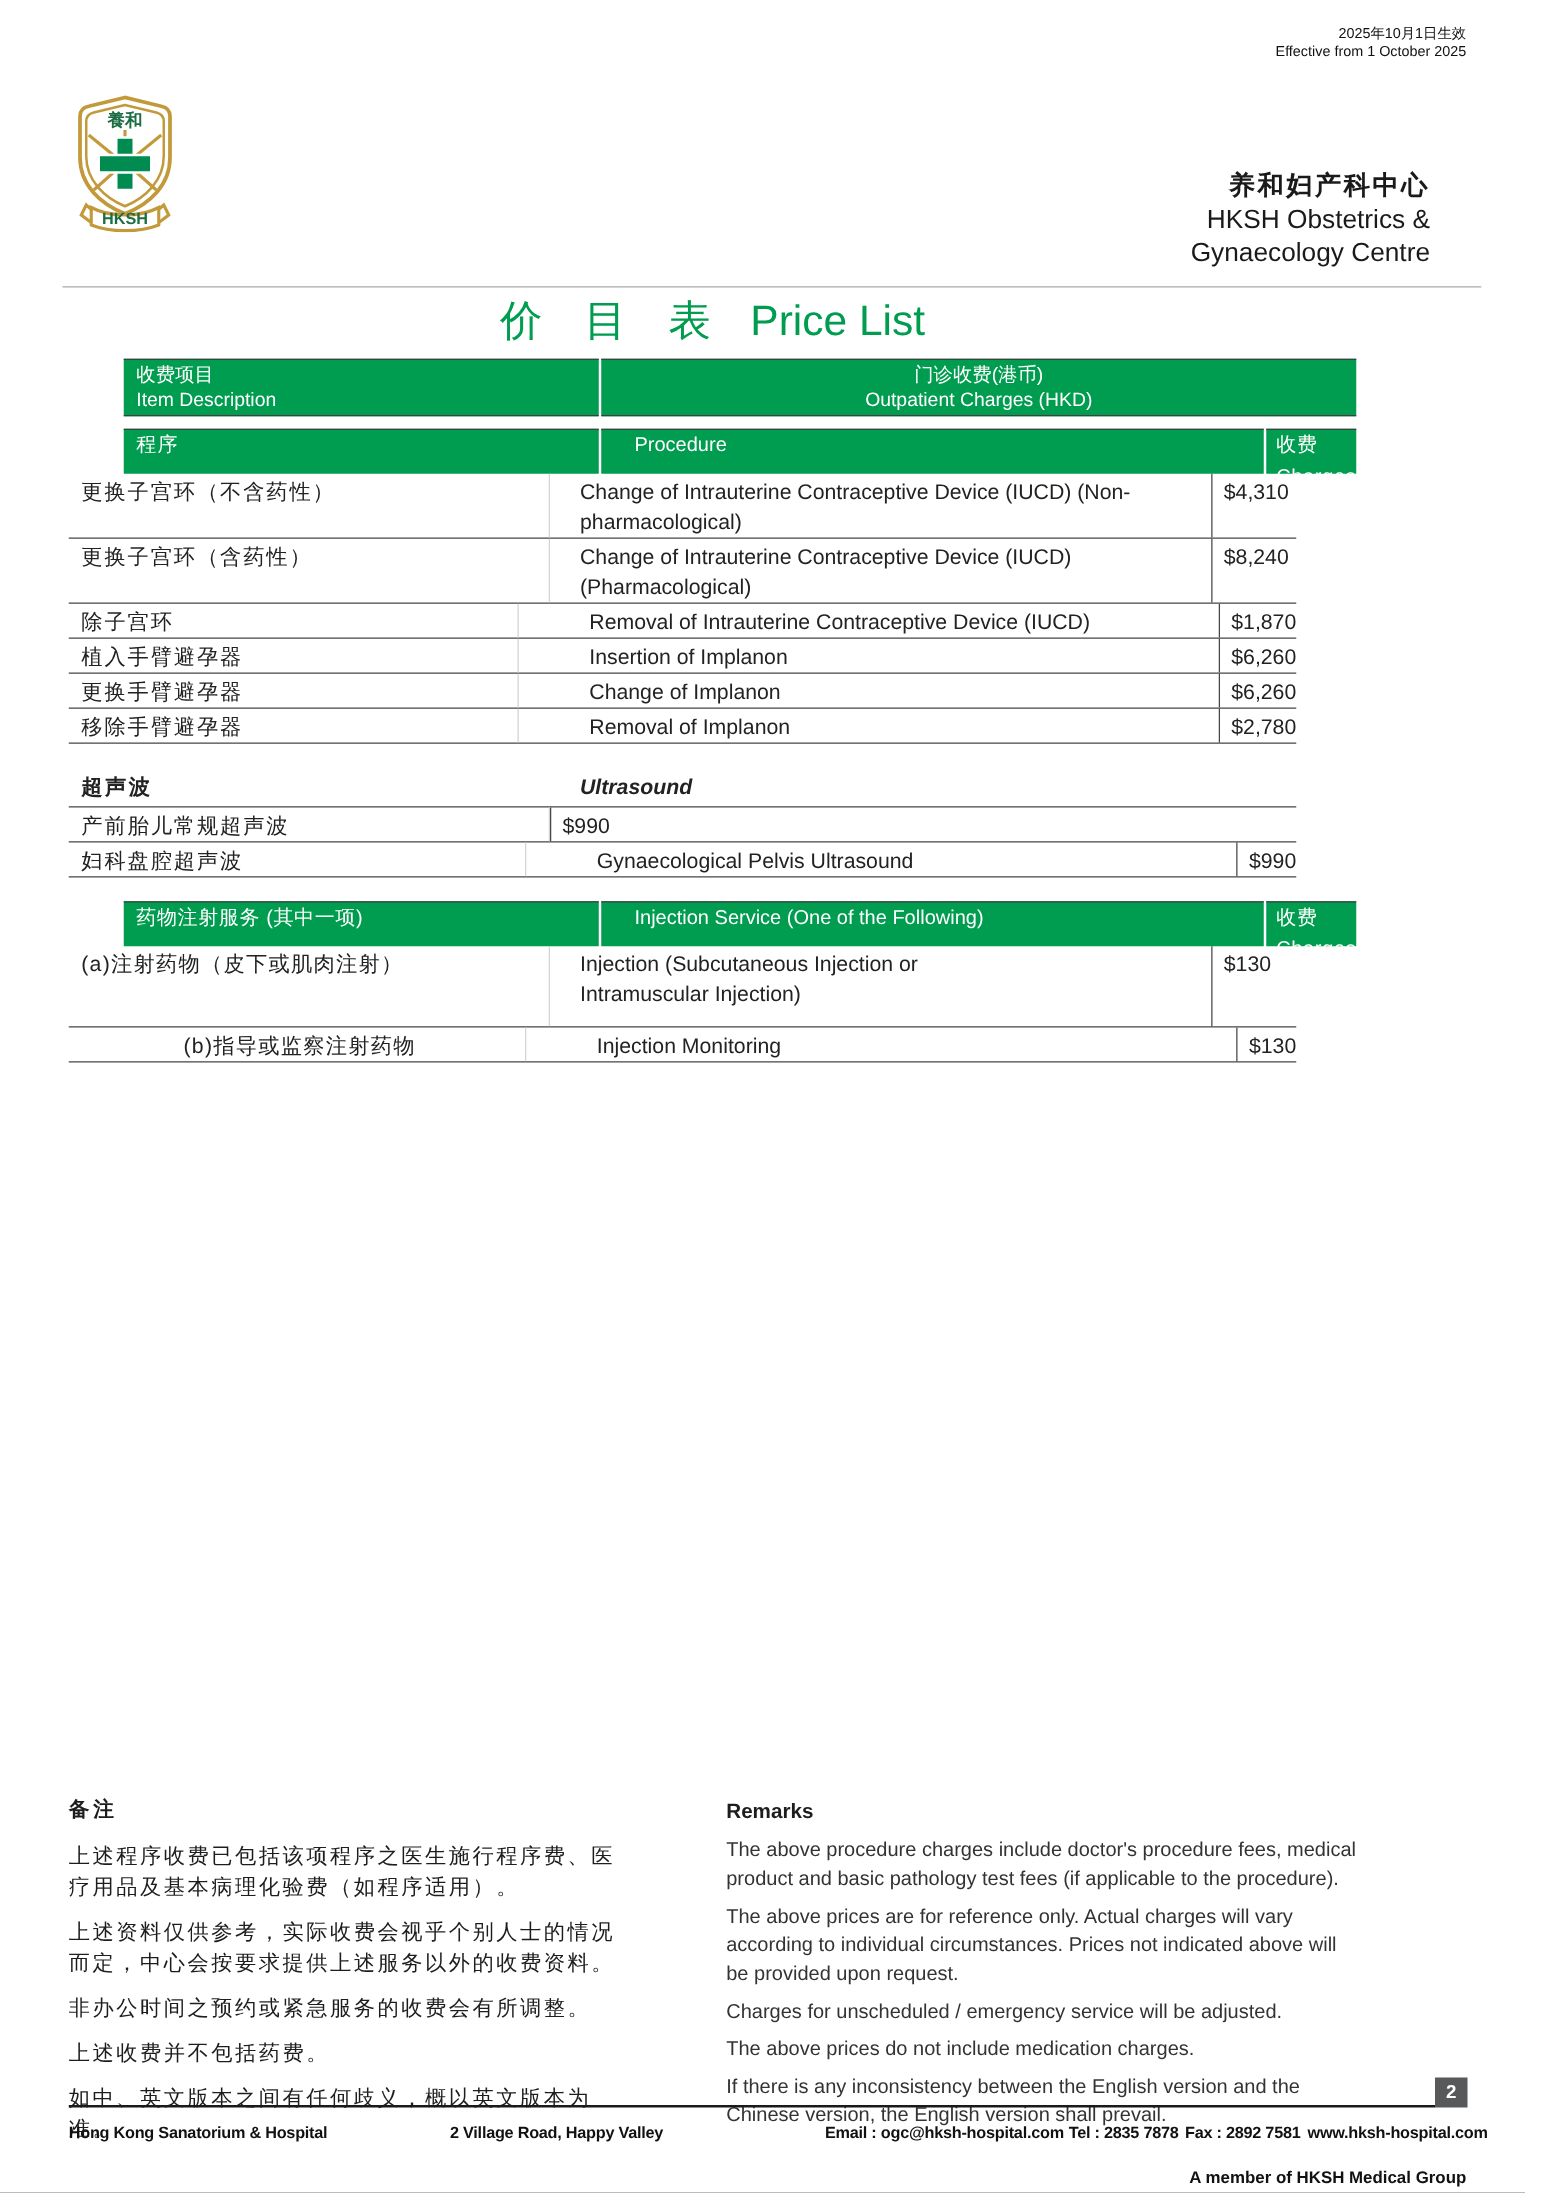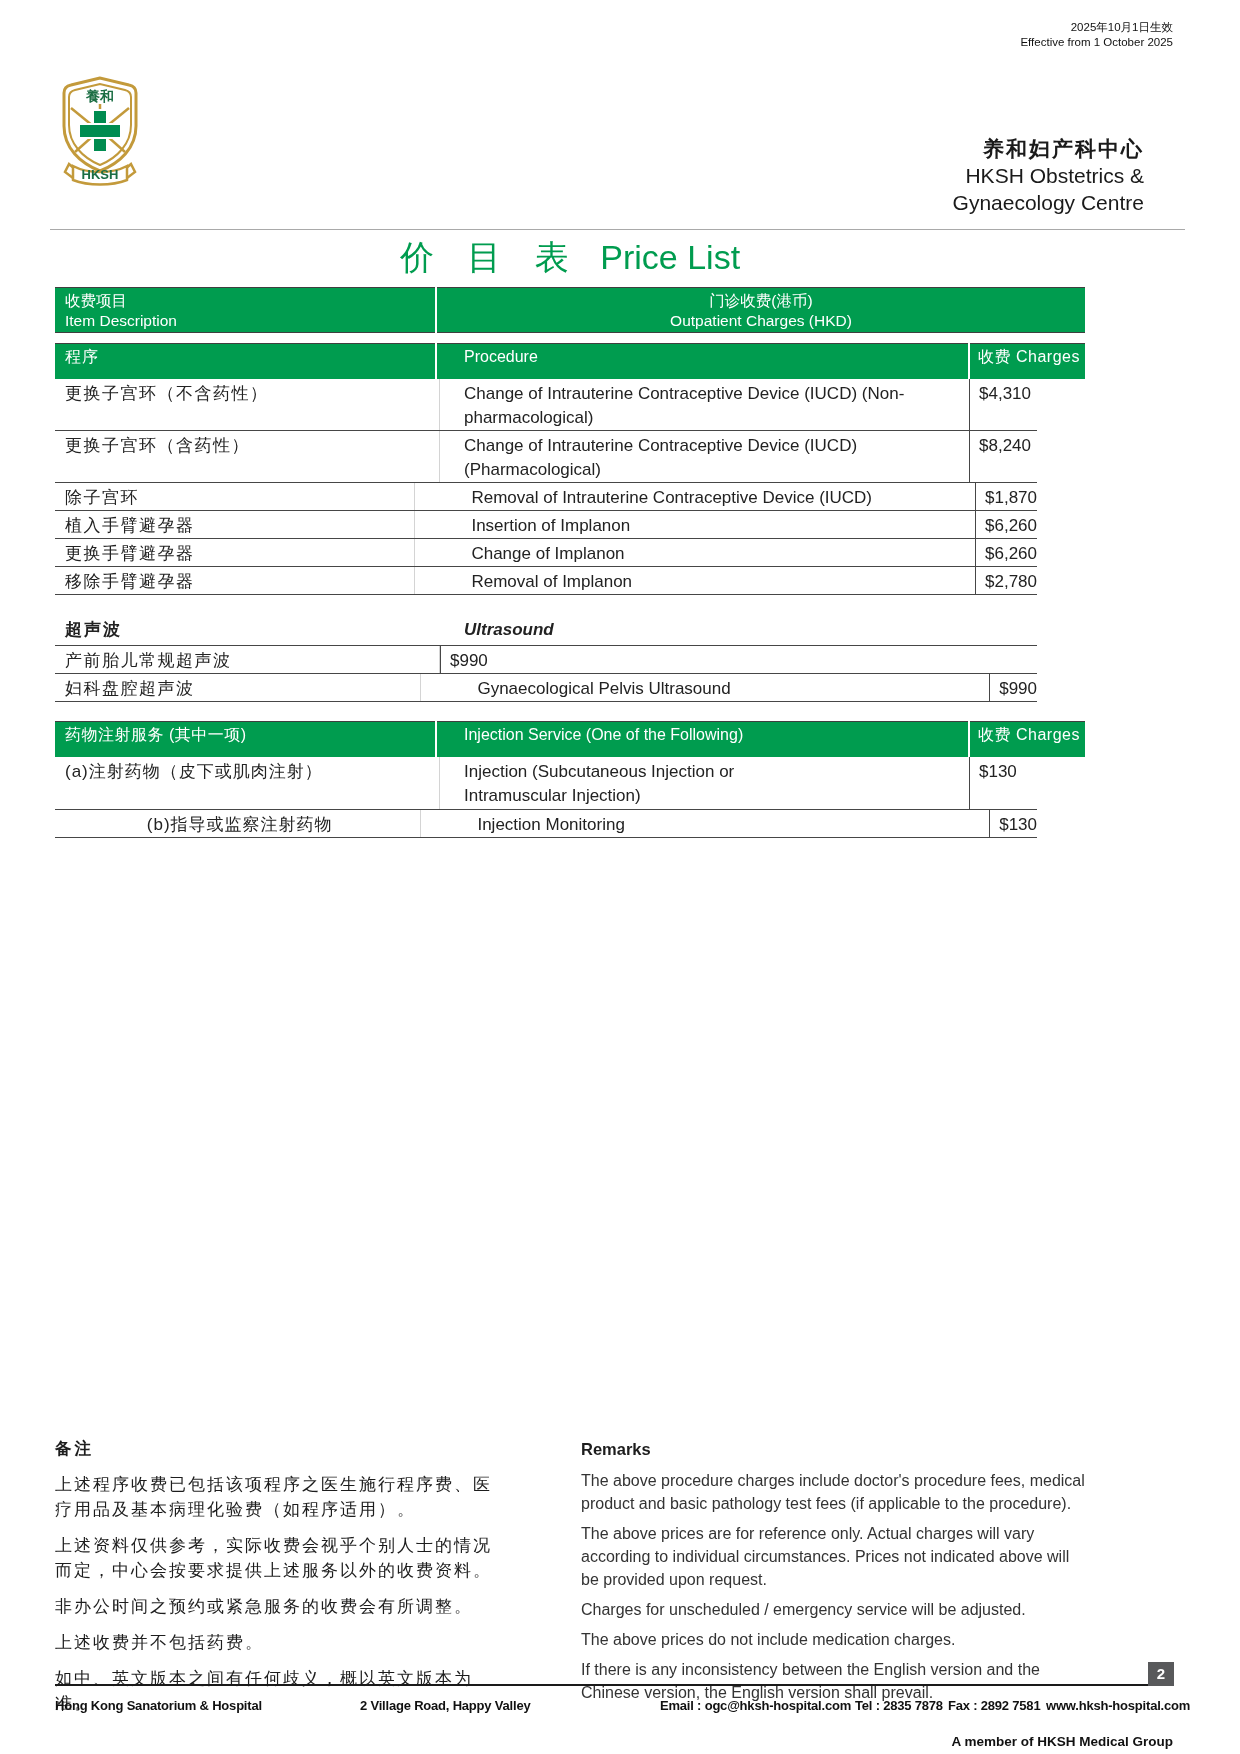--- a/index.html
+++ b/index.html
@@ -15,41 +15,41 @@
   .centre .zh{font-size:21px;font-weight:bold;letter-spacing:2px;line-height:26px;}
   .centre .en{font-size:21px;line-height:27px;}
 
   .toprule{position:absolute;top:229px;left:50px;width:1135px;height:0;border-top:1px solid #a9a9a9;}
 
   .doctitle{position:absolute;top:235px;left:55px;width:1030px;text-align:center;font-size:34px;line-height:44px;}
   .doctitle .zh{letter-spacing:12px;margin-right:10px;}
 
   
   .tbl{position:absolute;left:55px;top:287px;width:1030px;font-size:17px;}
-  .gbar{display:flex;background:transparent;}
+  .gbar{display:flex;background:transparent;margin-left:44px;}
   .gcell{background:var(--green);color:#fff;box-sizing:border-box;border-top:1px solid #3f3f3f;}
   .bar1{height:46px;}
   .bar1 .gcell{border-bottom:1px solid #3f3f3f;font-size:15.5px;line-height:20px;padding-top:3px;}
   .bar1 .g1{width:380px;margin-right:2px;padding-left:10px;}
   .bar1 .g2{flex:1;text-align:center;}
   .secbar{height:36px;margin-top:0;}
   .secbar .gcell{font-size:16px;line-height:25px;}
   .secbar .g1{width:380px;margin-right:2px;padding-left:10px;letter-spacing:1px;}
   .secbar .g2{width:531px;margin-right:2px;padding-left:27px;}
   .secbar .g3{flex:1;padding-left:8px;letter-spacing:0.5px;}
   .gap10{height:10px;}
   .gap20{height:20px;}
   .gap19{height:19px;}
 
   .row{display:flex;width:982px;box-sizing:border-box;border-bottom:1.5px solid #464646;}
   .row .c1{width:385px;box-sizing:border-box;padding:3px 6px 0 10px;letter-spacing:1.5px;
            border-right:1px solid #d4d4d4;line-height:23px;}
   .row .c2{width:529px;box-sizing:border-box;padding:3px 4px 0 24px;line-height:24px;}
   .row .c3{flex:1;box-sizing:border-box;border-left:1.5px solid #464646;padding:3px 0 0 9px;line-height:23px;}
-  .h52{height:52px;} .h53{height:53px;} .h28{height:28px;gap:32px;} .h29{height:29px;}
+  .h52{height:52px;} .h53{height:65px;} .h28{height:28px;gap:32px;} .h29{height:29px;}
   .row.first{border-top:1.5px solid #464646;}
   .narrow .c2 span{display:inline-block;max-width:322px;}
 
   .plainhead{display:flex;width:982px;height:30px;font-weight:bold;font-size:17px;line-height:30px;}
   .plainhead .c1{width:385px;padding-left:10px;letter-spacing:2px;box-sizing:border-box;}
   .plainhead .c2{padding-left:24px;box-sizing:border-box;font-style:italic;}
 
   
   .rem-zh{position:absolute;left:55px;top:1436px;width:448px;font-size:17px;line-height:25px;letter-spacing:2px;color:#1d1d1d;}
   .rem-zh h4{margin:0 0 6px 0;font-size:16.5px;letter-spacing:3px;}

